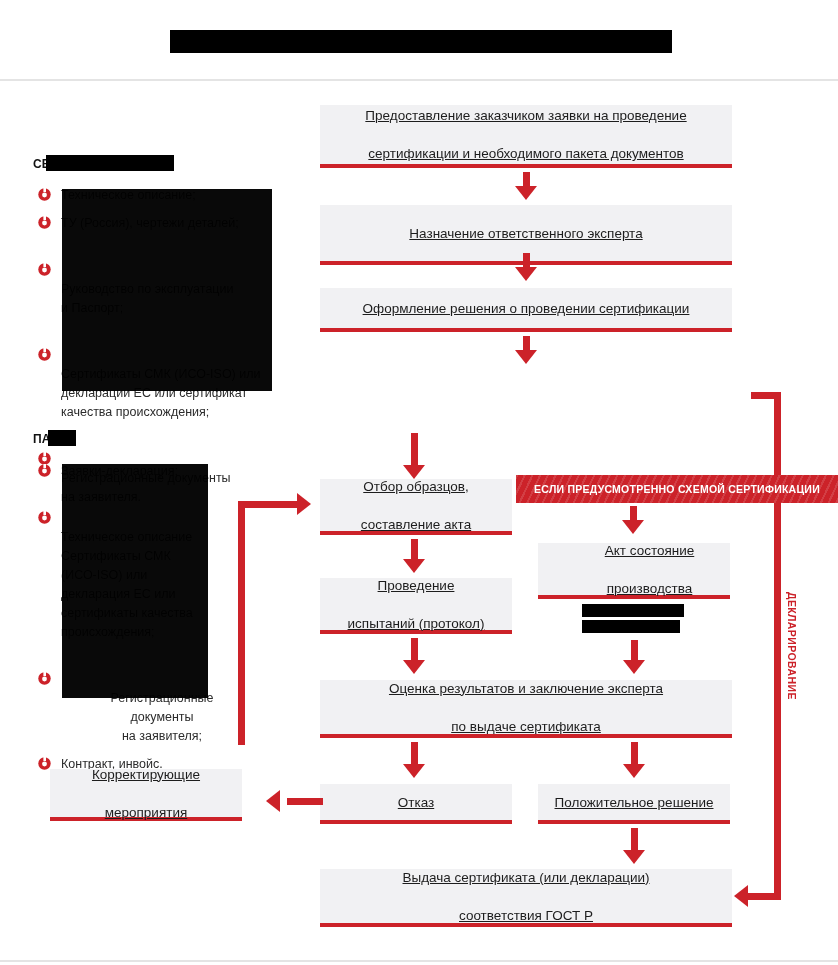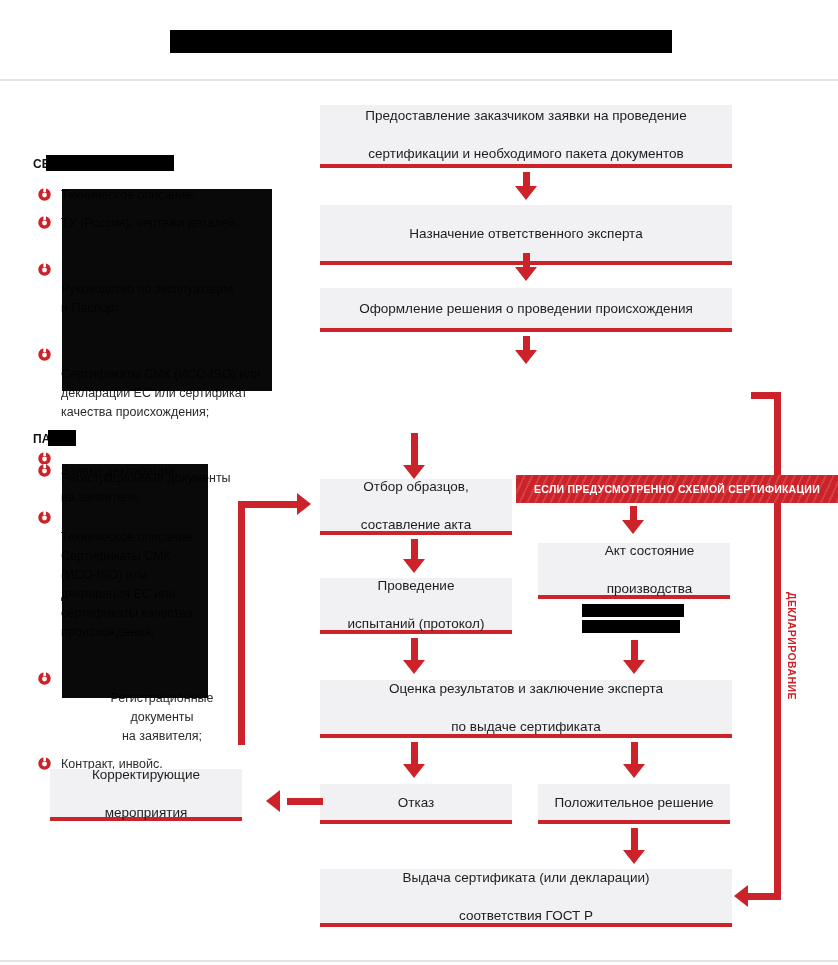--- a/index.html
+++ b/index.html
@@ -79,20 +79,21 @@
     border-bottom:4px solid #cc2229;
     box-sizing:border-box;
     display:flex;
     align-items:center;
     justify-content:center;
     text-align:center;
     font-size:13.5px;
     line-height:19px;
     color:#1d1d1d;
     padding:4px 8px;
+    text-decoration:underline;
   }
   .node span{display:block;}
 
   
   .banner{
     position:absolute;
     background-color:#cc2229;
     background-image:repeating-linear-gradient(
         115deg,
         rgba(255,255,255,.13) 0px,
@@ -283,21 +284,21 @@
   <div class="vline" style="left:523px;top:172px;height:16px;"></div>
   <div class="arrow-down" style="left:515px;top:186px;"></div>
 
   <div class="node" style="left:320px;top:205px;width:412px;height:60px;">
     <span>Назначение ответственного эксперта</span>
   </div>
   <div class="vline" style="left:523px;top:253px;height:16px;"></div>
   <div class="arrow-down" style="left:515px;top:267px;"></div>
 
   <div class="node" style="left:320px;top:288px;width:412px;height:44px;">
-    <span>Оформление решения о проведении происхождения</span>
+    <span>Оформление решения о проведении сертификации</span>
   </div>
   <div class="vline" style="left:523px;top:336px;height:16px;"></div>
   <div class="arrow-down" style="left:515px;top:350px;"></div>
 
 
   <div class="vline" style="left:411px;top:433px;height:34px;"></div>
   <div class="arrow-down" style="left:403px;top:465px;"></div>
 
   <div class="hline" style="left:751px;top:392px;width:30px;"></div>
   <div class="vline" style="left:774px;top:392px;height:508px;"></div>

